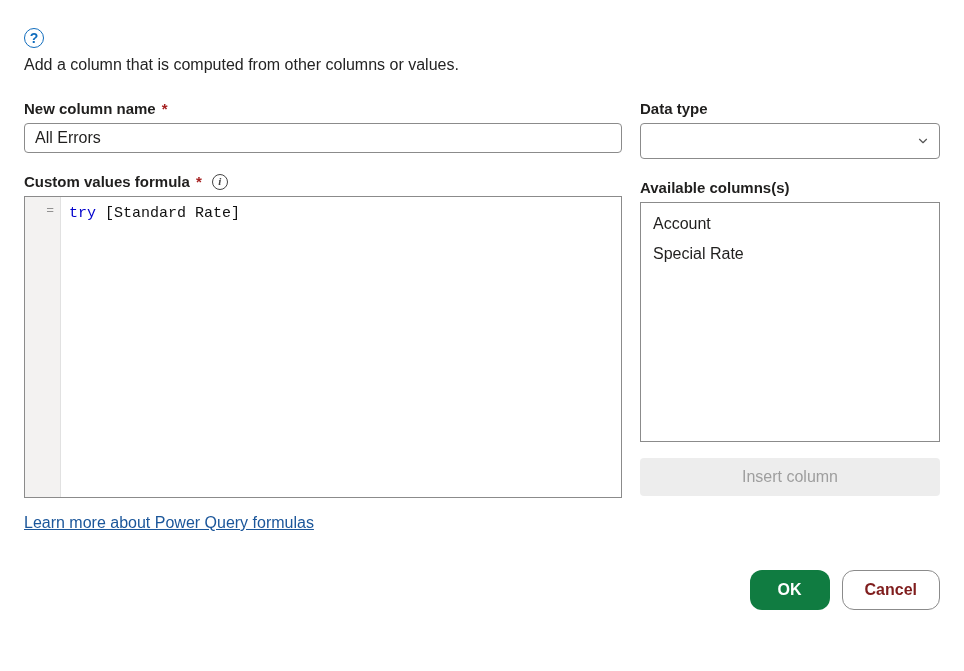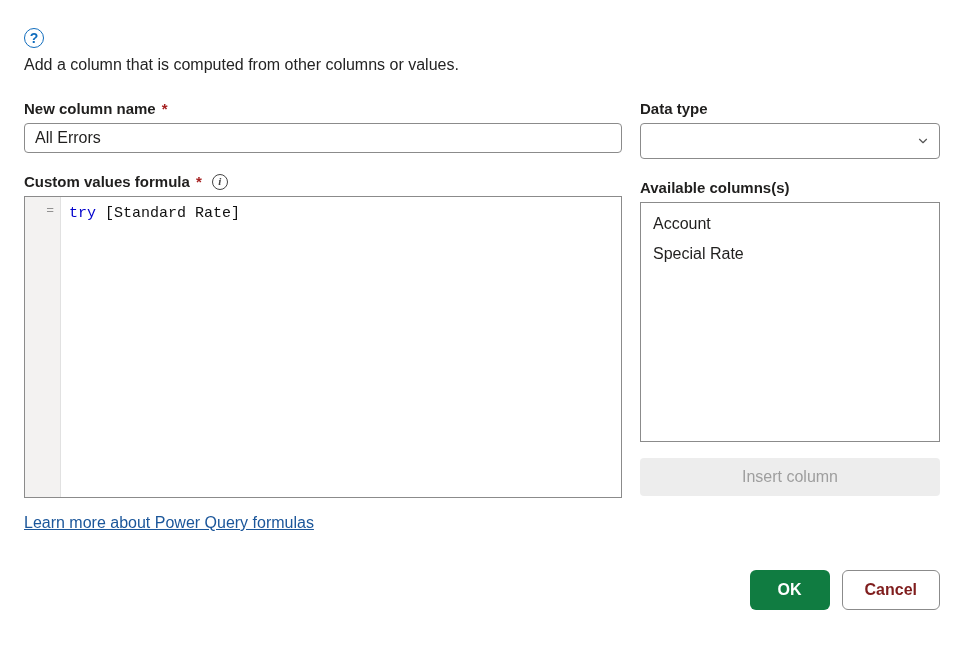--- a/index.html
+++ b/index.html
@@ -76,21 +76,21 @@
       font-family: inherit;
     }
     .learn-link {
       margin-top: 16px; display: inline-block; color: #1b569a; text-decoration: underline;
       font-size: 16px; cursor: pointer;
     }
     .footer {
       margin-top: 38px; display: flex; justify-content: flex-end; gap: 12px;
     }
     .btn {
-      min-width: 80px; height: 40px; padding: 0 22px; border-radius: 6px;
+      min-width: 80px; height: 40px; padding: 0 22px; border-radius: 12px;
       font-size: 16px; font-weight: 600; font-family: inherit; cursor: pointer;
       display: inline-flex; align-items: center; justify-content: center;
     }
     .btn-primary { background: #107c41; color: #fff; border: 0; }
     .btn-secondary { background: #fff; color: #7f1d1d; border: 1px solid #8b8b8b; }
   </style>
 </head>
 <body>
 
 <div class="header">

